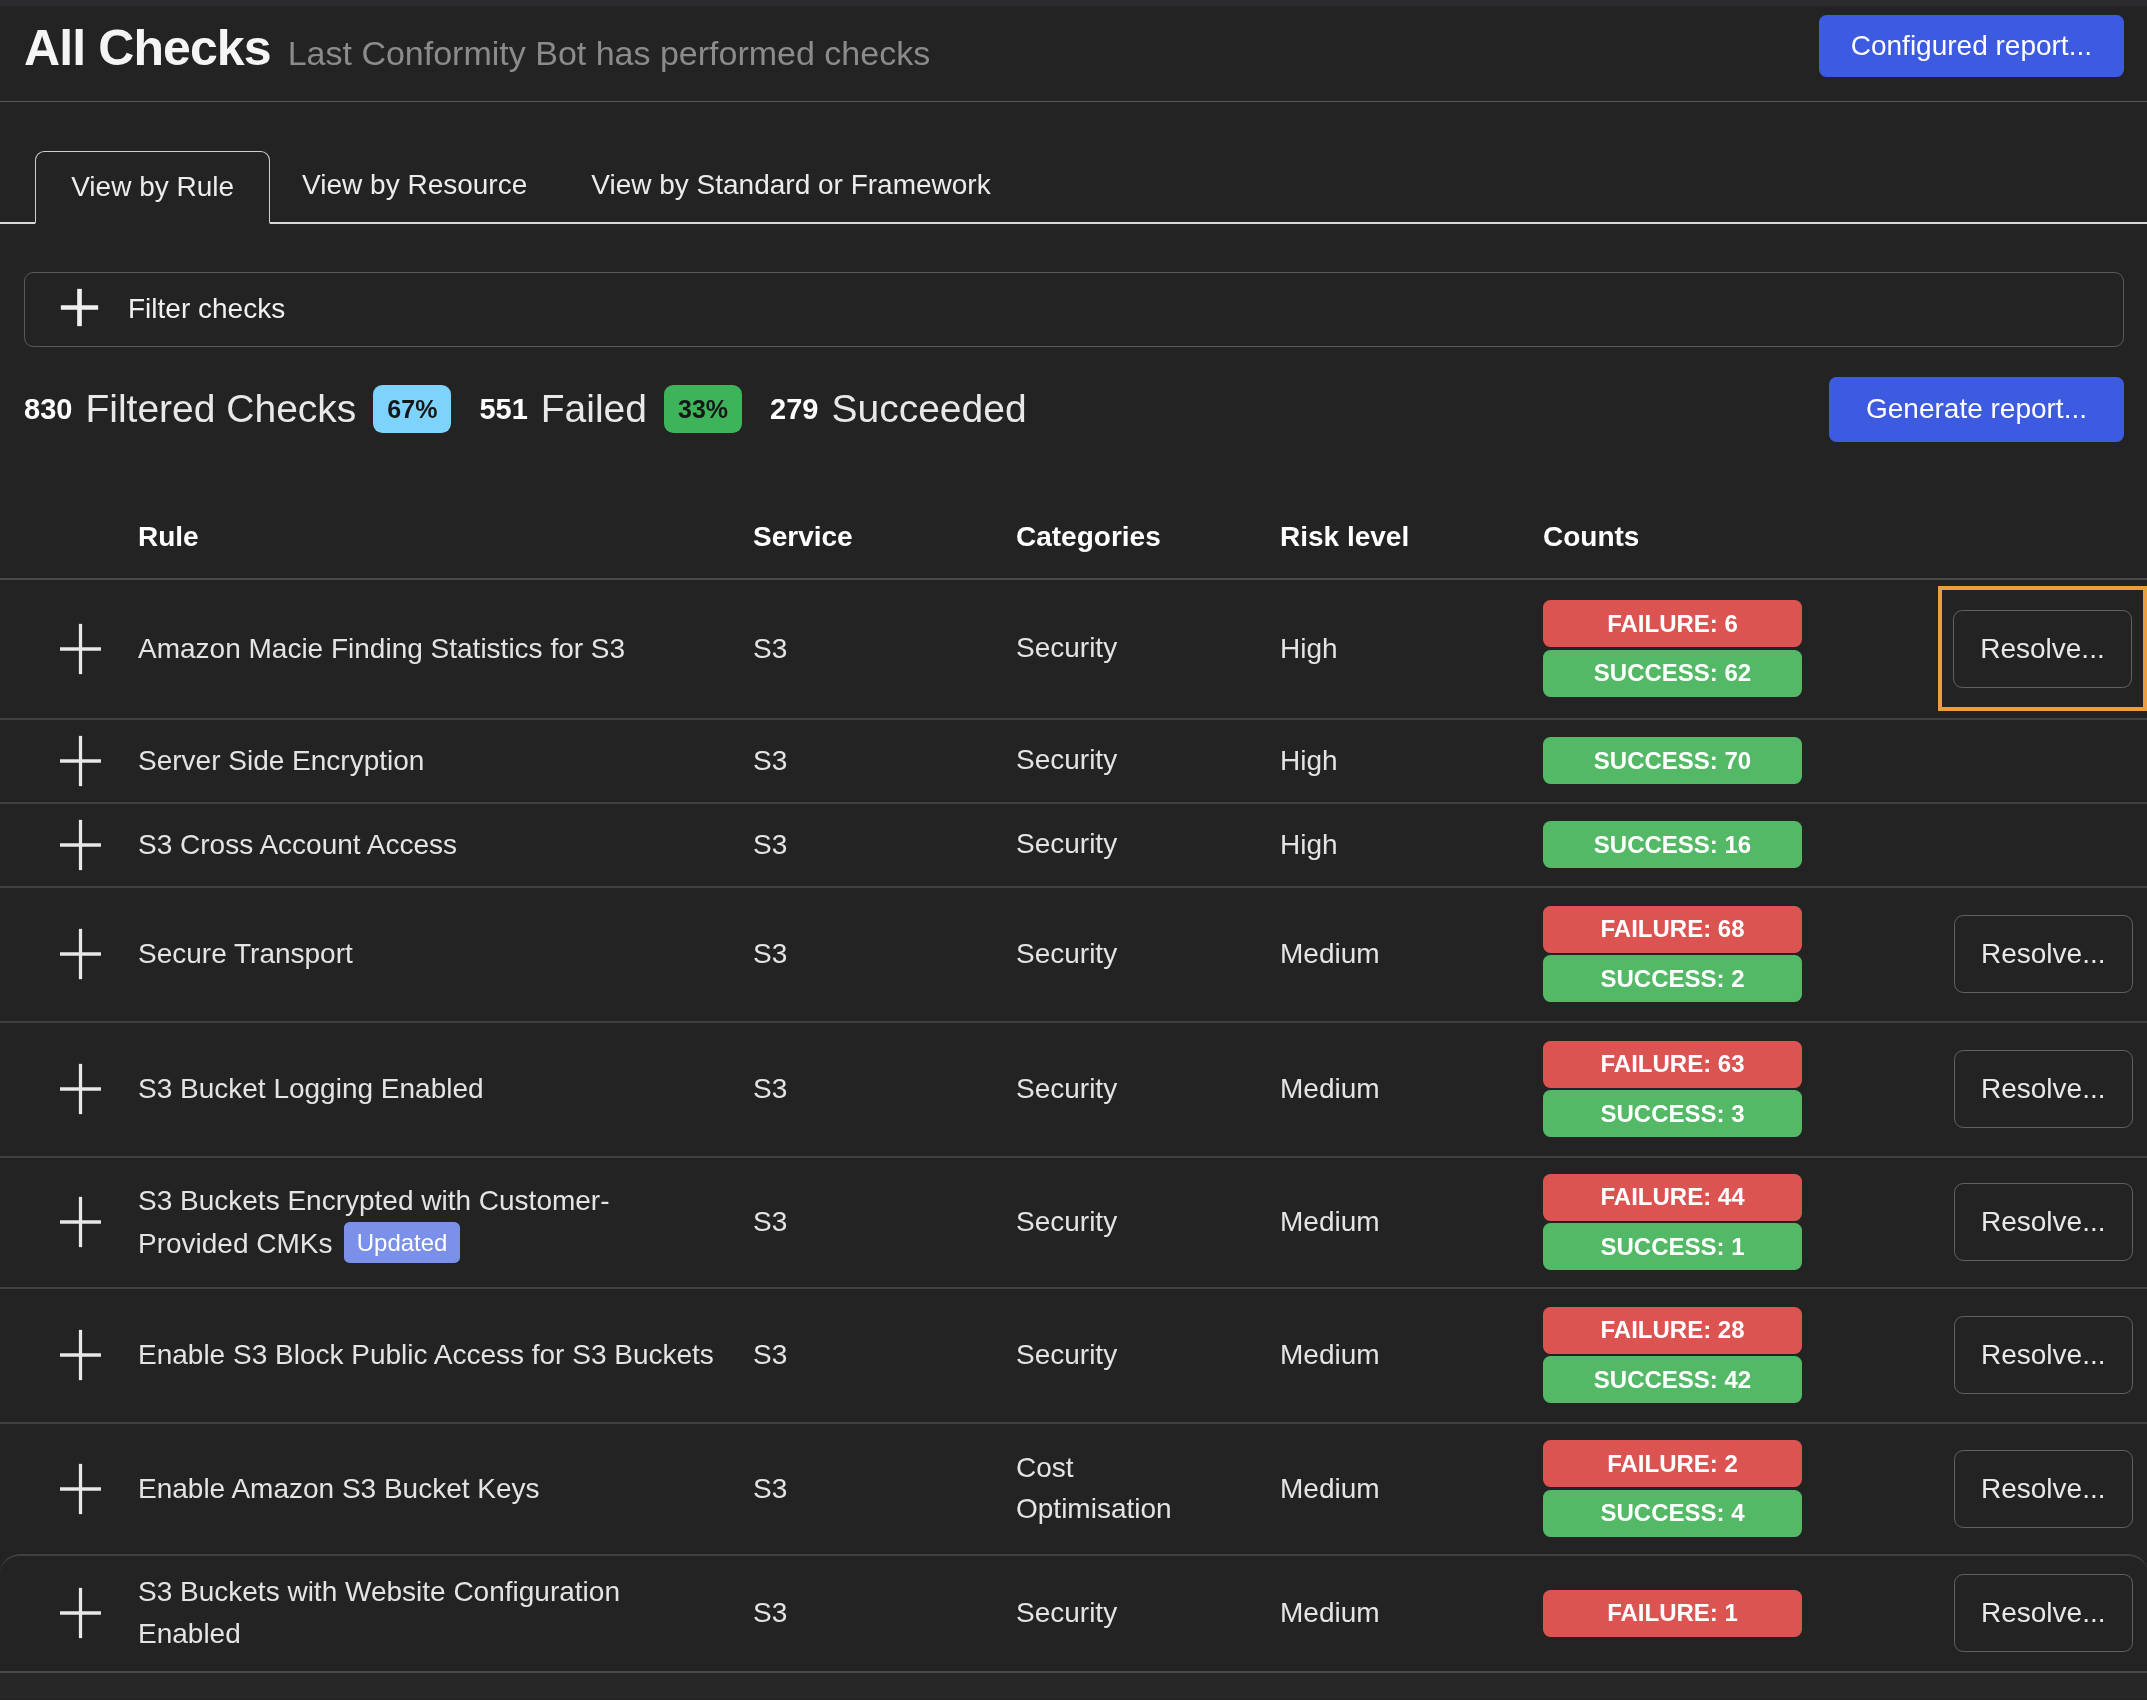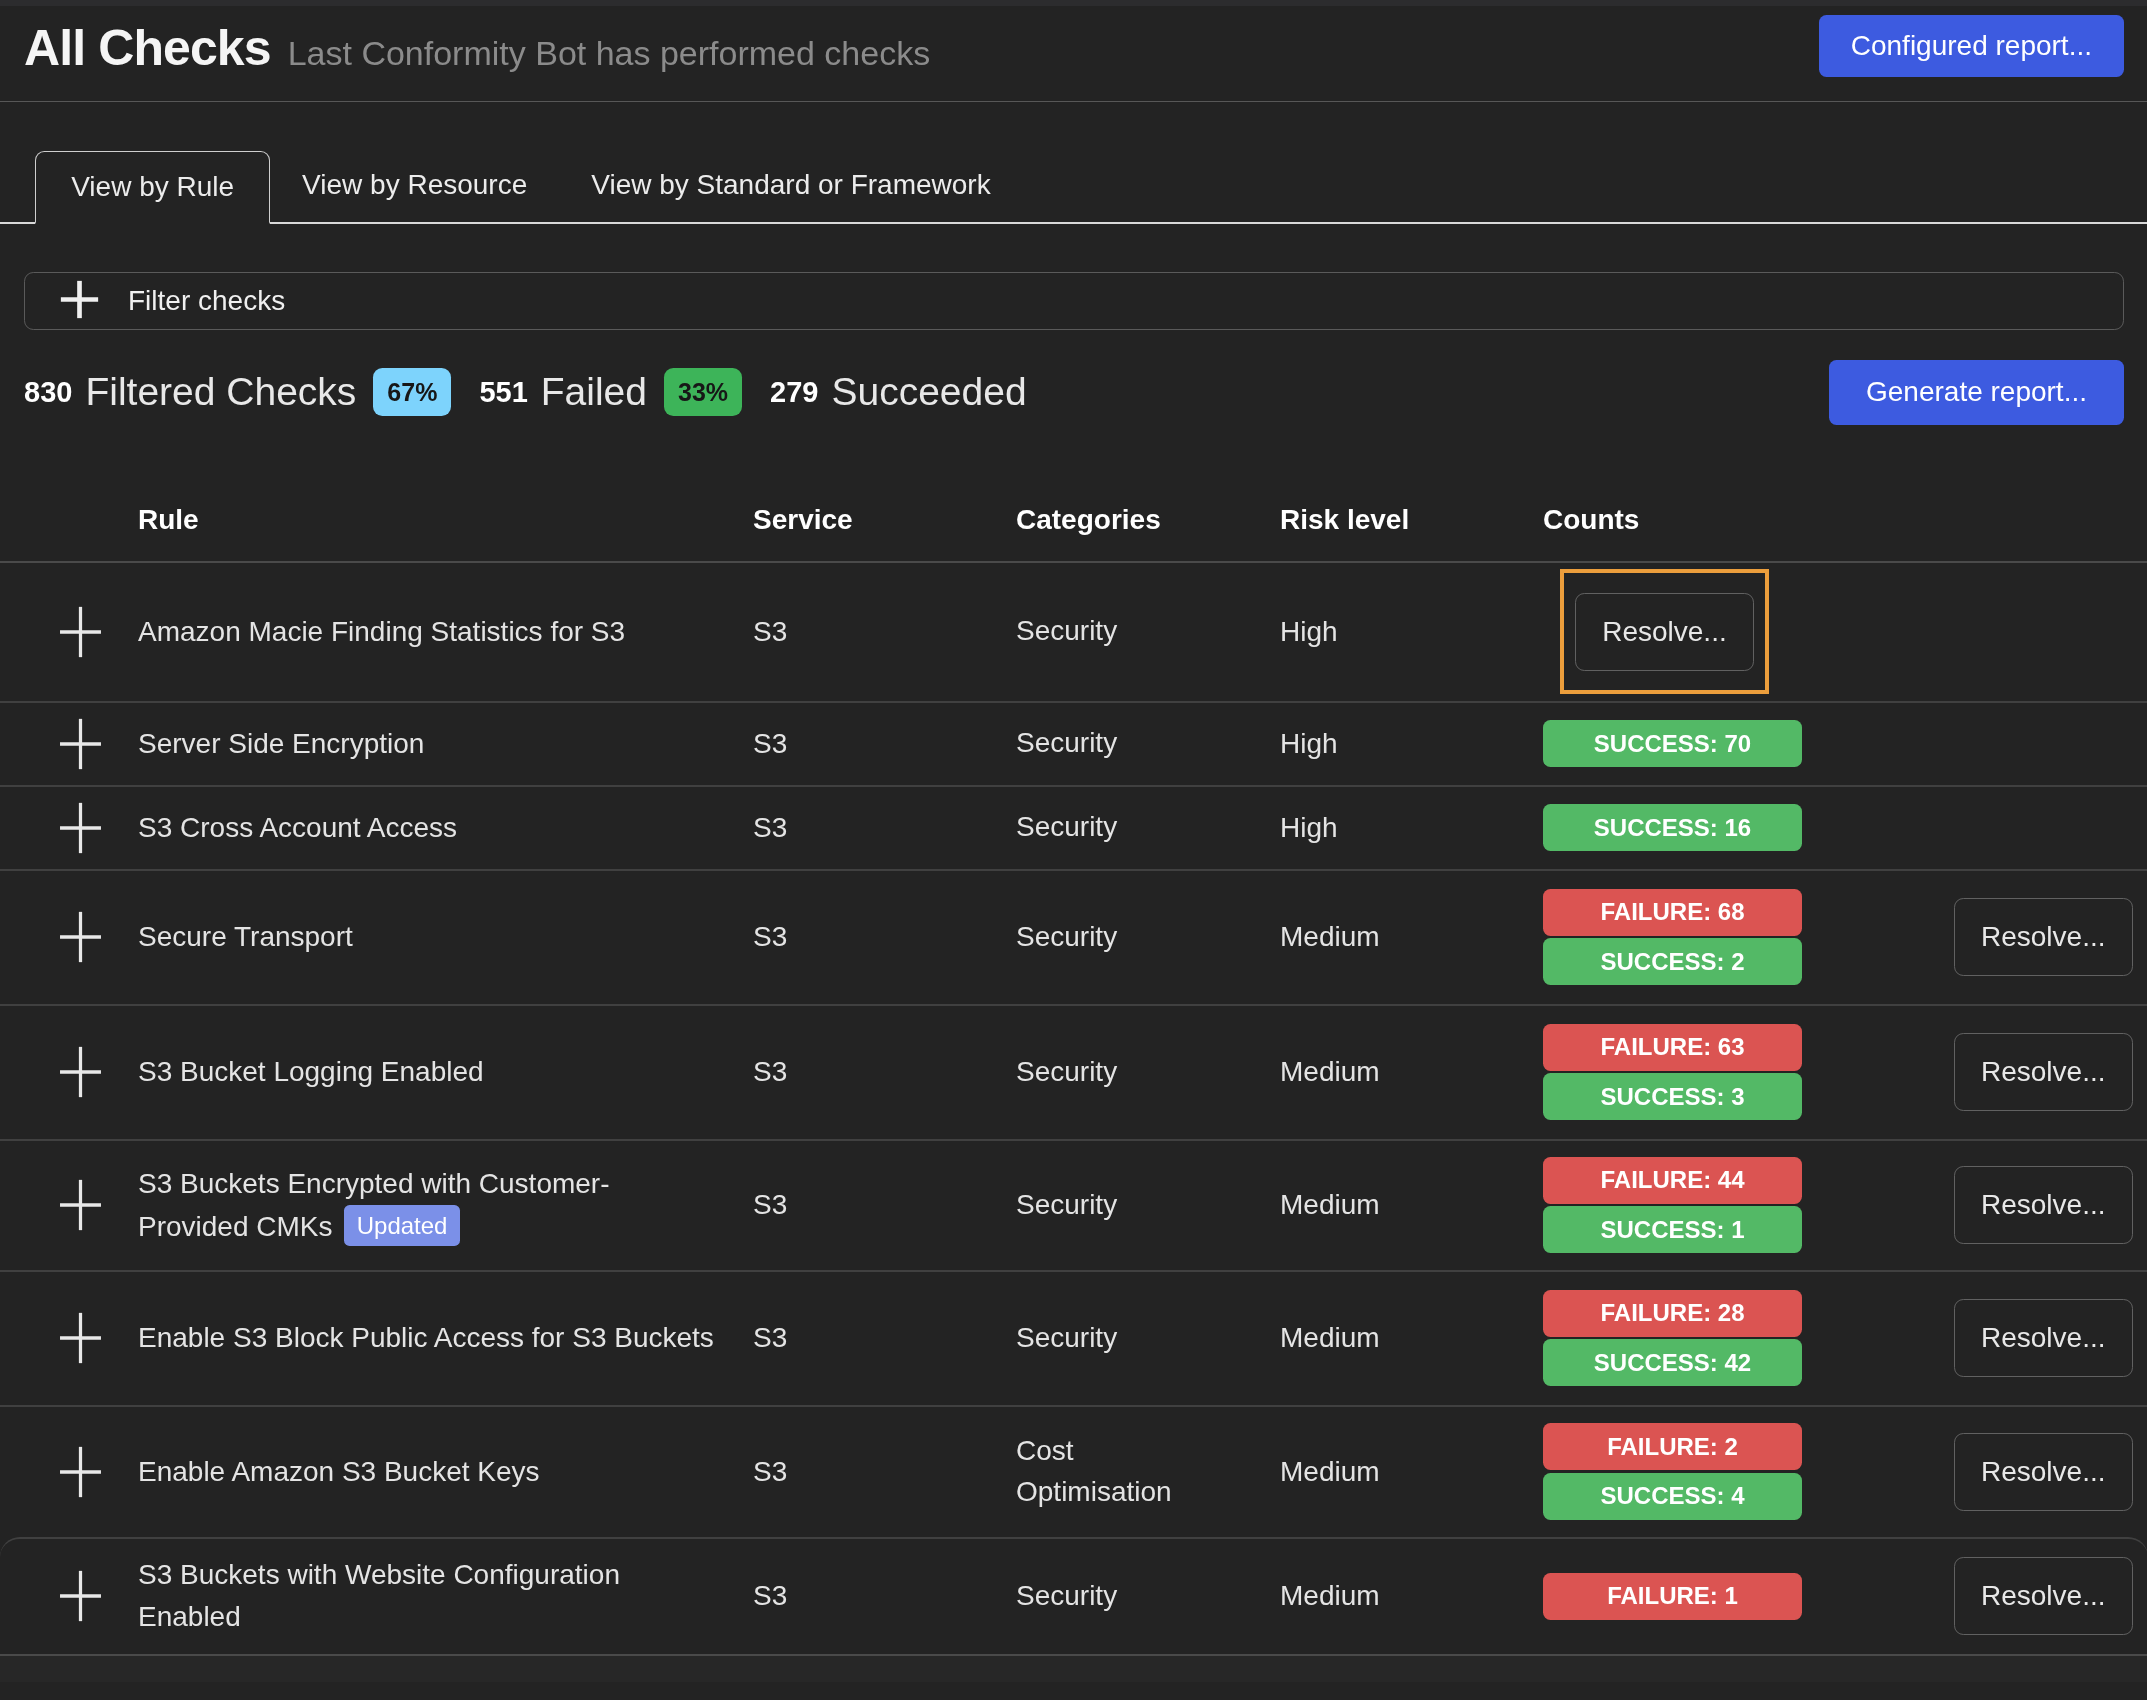--- a/index.html
+++ b/index.html
@@ -26,21 +26,21 @@
   
   .tabs { display:flex; align-items:flex-end; margin-top:47px; padding:0 24px; border-bottom:2.8px solid #d9d9d9; }
   .tab { height:73px; padding:0 32px; display:flex; align-items:center; font-size:28px; color:#ececec; cursor:pointer; }
   .tab.active {
     margin-left:11.2px; border:1.9px solid #cfcfcf; border-bottom:2.8px solid #232323;
     border-radius:9.3px 9.3px 0 0; margin-bottom:-2.8px; background:#232323; padding:0 35px;
   }
 
   
   .filter-bar {
-    margin:48px 24px 0 24px; height:58px; border:1.9px solid #5a5a5a; border-radius:9.3px;
+    margin:48px 24px 0 24px; height:75px; border:1.9px solid #5a5a5a; border-radius:9.3px;
     display:flex; align-items:center; padding-left:34px; gap:28px; cursor:pointer;
   }
   .filter-bar .label { font-size:28px; color:#f0f0f0; }
 
   
   .stats { margin:30px 24px 0 24px; height:65px; display:flex; align-items:center; }
   .stat-num { font-size:29px; font-weight:700; color:#ffffff; }
   .stat-label { font-size:39px; font-weight:400; color:#e8e8e8; margin-left:13px; }
   .pct-badge {
     height:48px; display:flex; align-items:center; padding:0 14px; border-radius:9.3px;
@@ -146,20 +146,24 @@
             <line x1="23" y1="2" x2="23" y2="56" stroke="#e8e8e8" stroke-width="3.5"></line>
             <line x1="1" y1="29" x2="45" y2="29" stroke="#e8e8e8" stroke-width="3.5"></line>
           </svg>
         </span>
       </div>
     <div class="c-rule"><span>Amazon Macie Finding Statistics for S3</span></div>
     <div>S3</div>
     <div><span class="cat-span">Security</span></div>
     <div>High</div>
     <div>
+      <div class="badge failure">FAILURE: 6</div>
+      <div class="badge success">SUCCESS: 62</div>
+    </div>
+    <div>
       <span class="highlight-box">
         <button class="resolve-btn">Resolve...</button>
       </span>
     </div>
   </div>
 
   <div class="tgrid trow h90">
     <div class="c-expand">
         <span class="expand">
           <svg width="43" height="54" viewBox="0 0 46 58">

